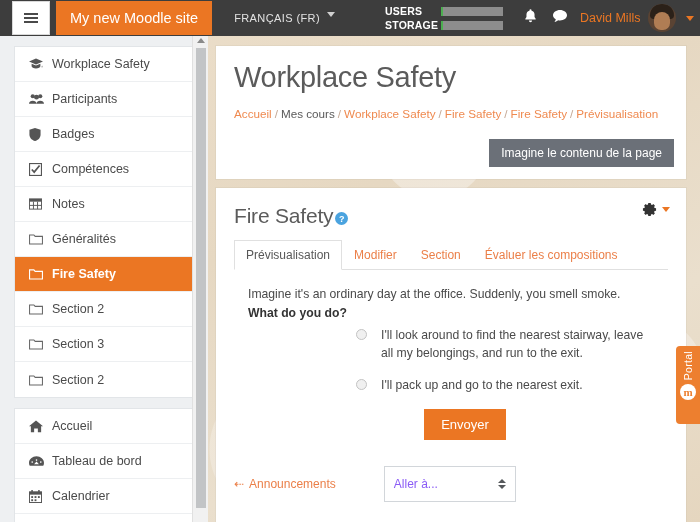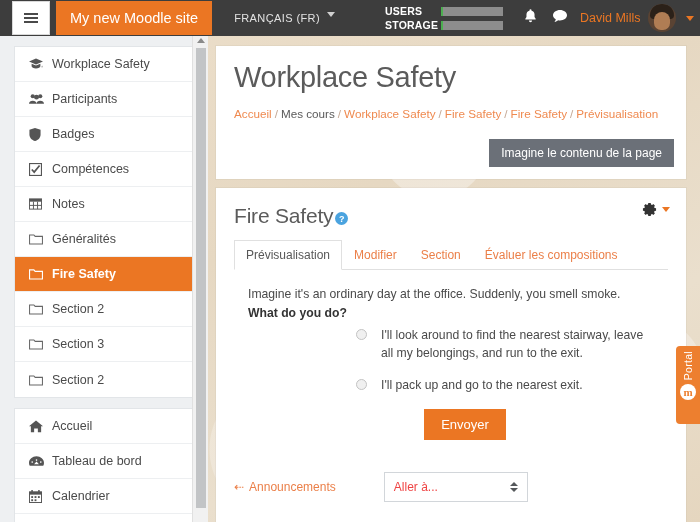--- a/index.html
+++ b/index.html
@@ -283,26 +283,26 @@
   }
   #prev-link {
     display: flex; align-items: center;
     color: #eb7f48; font-size: 12px;
     cursor: pointer; text-decoration: none;
     white-space: nowrap;
   }
   #prev-arrow { margin-right: 5px; font-size: 12px; }
   #jumpto {
     margin-left: 48px;
-    width: 144px; height: 30px;
+    width: 132px; height: 30px;
     border: 1px solid #d2d6da;
     background: #fff;
     display: flex; align-items: center;
-    padding: 11px 9px;
-    font-size: 12px; color: #ef4444;
+    padding: 17px 9px;
+    font-size: 12px; color: #8b5cf6;
     cursor: pointer;
     position: relative;
   }
   #jumpto-caret {
     position: absolute; right: 9px;
     display: flex; flex-direction: column; gap: 2px;
     line-height: 0;
   }
   .tri-up {
     width: 0; height: 0;

